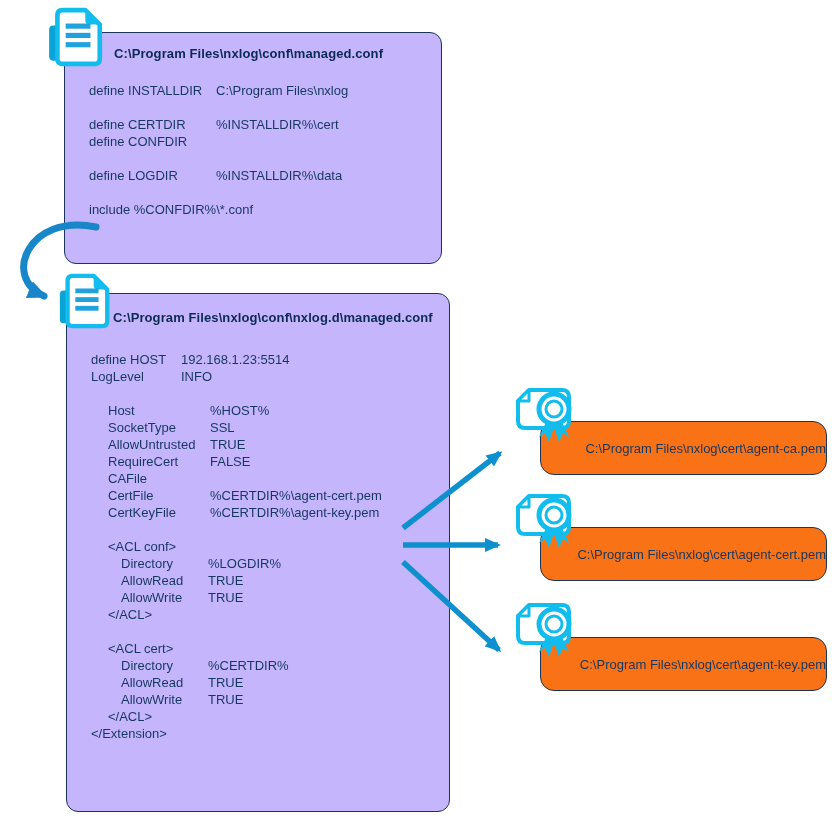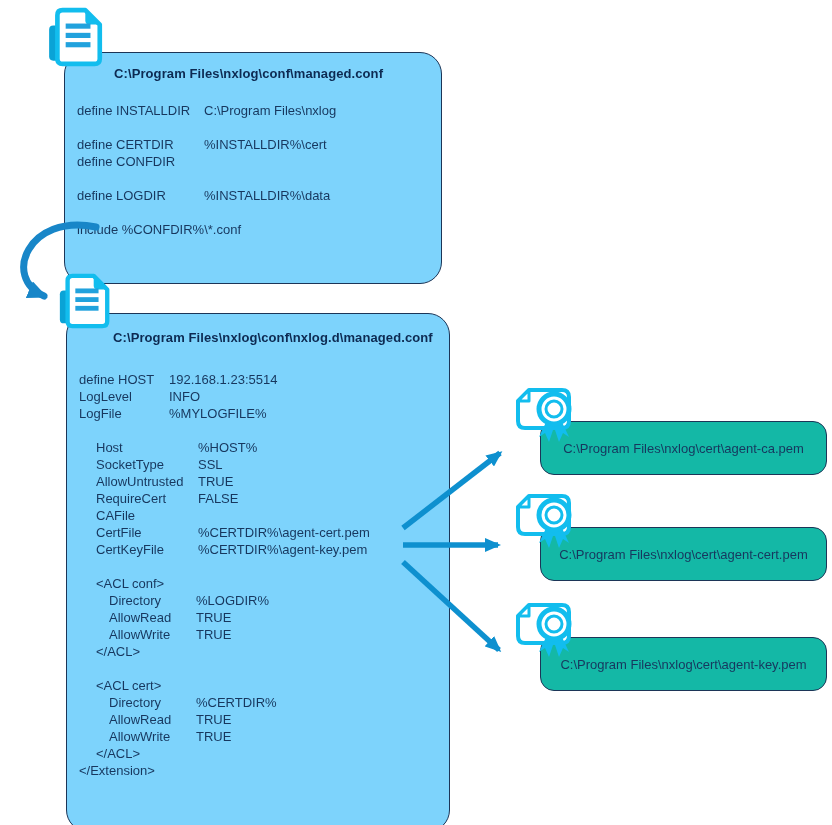--- a/index.html
+++ b/index.html
@@ -2,48 +2,48 @@
 <html><head>
 <meta charset="utf-8">
 <style>
   html,body{margin:0;padding:0;background:#ffffff;}
   body{
     position:relative;width:832px;height:825px;overflow:hidden;
     font-family:"Liberation Sans", sans-serif;
     color:#17375e;
   }
   .cfgbox{
-    position:absolute;background:#7dd3fc;
-    border:1.3px solid #1c3557;border-radius:22px;margin-top:20px;
+    position:absolute;background:#c4b5fd;
+    border:1.3px solid #1c3557;border-radius:12px;
   }
   #box1{left:64px;top:32px;width:376px;height:230px;}
   #box2{left:66px;top:293px;width:382px;height:517px;}
   .cfg-title{
     position:absolute;font-size:13px;font-weight:bold;white-space:nowrap;
     color:#0d2a52;letter-spacing:0.1px;
   }
   #box1 .cfg-title{left:49px;top:13px;}
   #box2 .cfg-title{left:46px;top:16px;}
   .cfg-body{
-    position:absolute;left:12px;top:49px;right:4px;
+    position:absolute;left:24px;top:49px;right:4px;
     font-size:13px;line-height:17px;white-space:nowrap;
   }
   #box2 .cfg-body{top:57px;}
   .cfg-line{height:17px;display:flex;align-items:center;}
   .cfg-line .lbl{flex:none;}
   .w127 .lbl{width:127px;}
   .w90  .lbl{width:90px;}
   .w102 .lbl{width:102px;}
   .w87  .lbl{width:87px;}
   .ind1{padding-left:17px;}
   .ind2{padding-left:30px;align-items:center;}
   .certbox{
     position:absolute;left:540px;width:285px;height:52px;
-    border:1.3px solid #1c3557;border-radius:14px;background:#14b8a6;
-    display:flex;align-items:center;justify-content:center;
+    border:1.3px solid #1c3557;border-radius:14px;background:#f97316;
+    display:flex;align-items:center;justify-content:flex-end;
     font-size:13px;white-space:nowrap;
   }
   #certbox-ca{top:421px;}
   #certbox-cert{top:527px;}
   #certbox-key{top:637px;}
   .icon{position:absolute;}
   #doc-icon-1{left:45px;top:7px;}
   #doc-icon-2{left:56px;top:273px;}
   #cert-icon-1{left:514px;top:385px;}
   #cert-icon-2{left:514px;top:491px;}
@@ -84,24 +84,20 @@
   <div class="cfg-title">C:\Program Files\nxlog\conf\nxlog.d\managed.conf</div>
   <div class="cfg-body">
     <div class="cfg-line w90">
         <span class="lbl">define HOST</span>
         <span class="val">192.168.1.23:5514</span>
       </div>
     <div class="cfg-line w90">
         <span class="lbl">LogLevel</span>
         <span class="val">INFO</span>
       </div>
-    <div class="cfg-line w90">
-        <span class="lbl">LogFile</span>
-        <span class="val">%MYLOGFILE%</span>
-      </div>
     <div class="cfg-line"></div>
     <div class="cfg-line ind1 w102">
         <span class="lbl">Host</span>
         <span class="val">%HOST%</span>
       </div>
     <div class="cfg-line ind1 w102">
         <span class="lbl">SocketType</span>
         <span class="val">SSL</span>
       </div>
     <div class="cfg-line ind1 w102">

